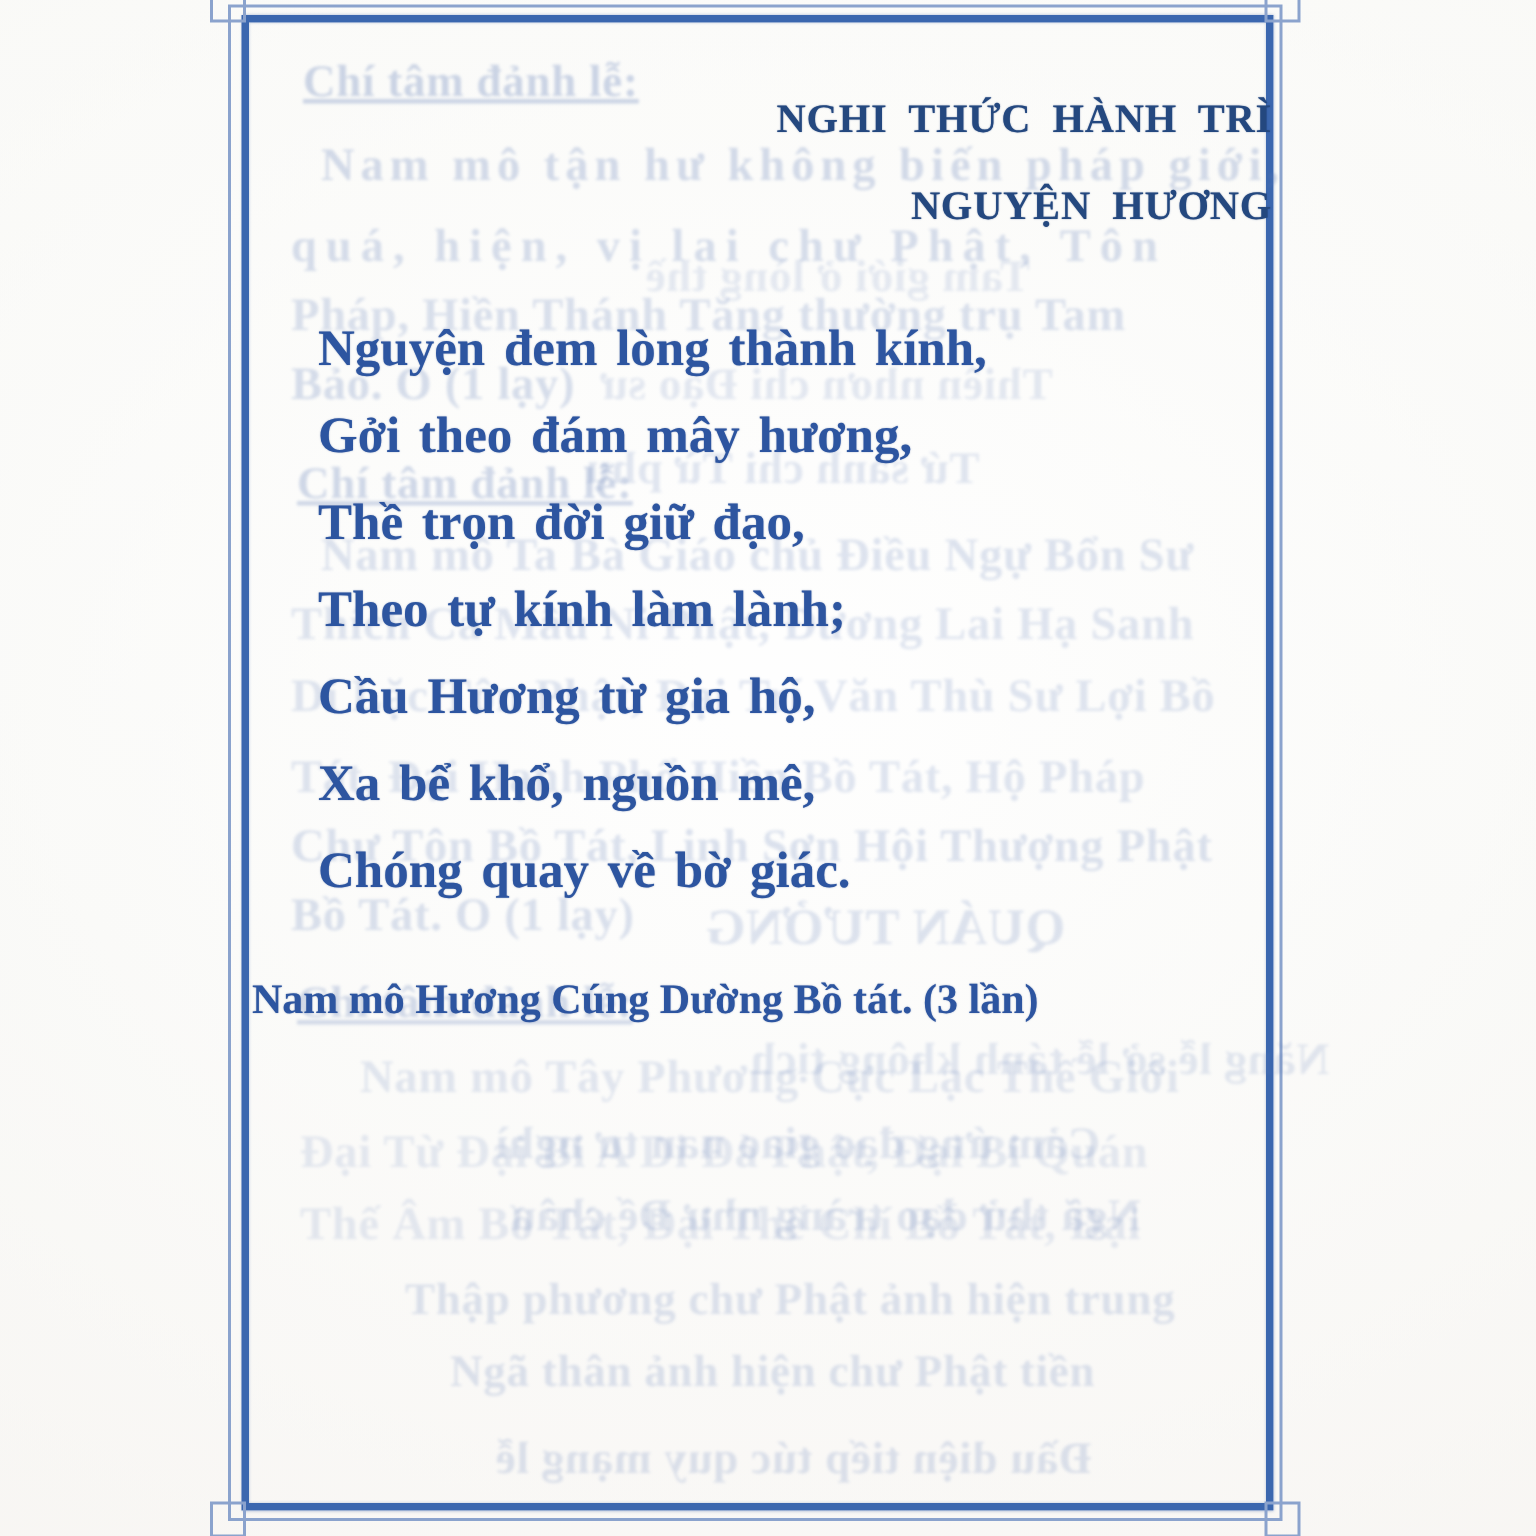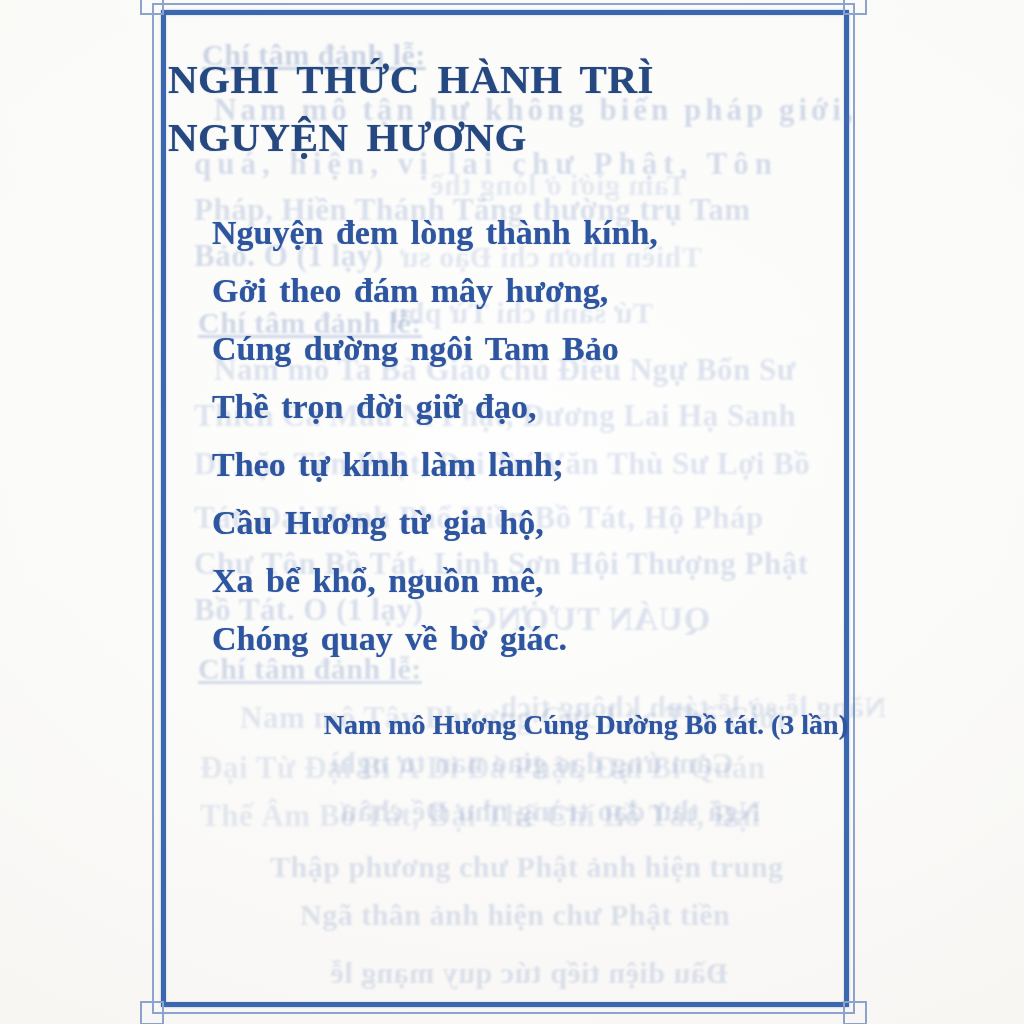--- a/index.html
+++ b/index.html
@@ -38,35 +38,35 @@
     filter:blur(1.1px);
     letter-spacing:.5px;
   }
   .ghost-layer span.mir{transform:scaleX(-1);}
   .ghost-layer span.und{text-decoration:underline;}
   
   .content{
     position:absolute;left:168px;top:12px;width:680px;
   }
   .title{
-    margin-top:38px;text-align:left;
-    font-size:41px;line-height:58px;font-weight:bold;
+    margin-top:38px;text-align:right;
+    font-size:27px;line-height:58px;font-weight:bold;
     color:var(--title,#24487f);
     letter-spacing:.5px;word-spacing:7px;
     text-shadow:0 0 1px rgba(30,60,120,.55);
   }
   .verse{
     margin-top:38px;margin-left:44px;
     font-size:34px;line-height:58px;font-weight:bold;
     color:var(--verse,#2d55a0);
     word-spacing:4px;
     text-shadow:0 0 1px rgba(35,70,140,.5);
   }
   .footer{
-    margin-top:36px;text-align:right;
+    margin-top:36px;text-align:left;
     font-size:28px;line-height:42px;font-weight:bold;
     color:var(--verse,#2d55a0);
     text-shadow:0 0 1px rgba(35,70,140,.5);
   }
 </style>
 </head>
 <body>
 
 <div class="canvas" style="--title: #24487f; --verse: #2d55a0; --frame: #3b67af; --frame-thin: #8ba3cd; --ghost: #5d7ab5;">
 
@@ -107,21 +107,20 @@
     </div>
 
   <div class="content">
     <div class="title">
       <div>NGHI THỨC HÀNH TRÌ</div>
       <div>NGUYỆN HƯƠNG</div>
     </div>
     <div class="verse">
       <div>Nguyện đem lòng thành kính,</div>
       <div>Gởi theo đám mây hương,</div>
-      <div>Cúng dường ngôi Tam Bảo</div>
       <div>Thề trọn đời giữ đạo,</div>
       <div>Theo tự kính làm lành;</div>
       <div>Cầu Hương từ gia hộ,</div>
       <div>Xa bể khổ, nguồn mê,</div>
       <div>Chóng quay về bờ giác.</div>
     </div>
     <div class="footer">
       <div>Nam mô Hương Cúng Dường Bồ tát. (3 lần)</div>
     </div>
   </div>

